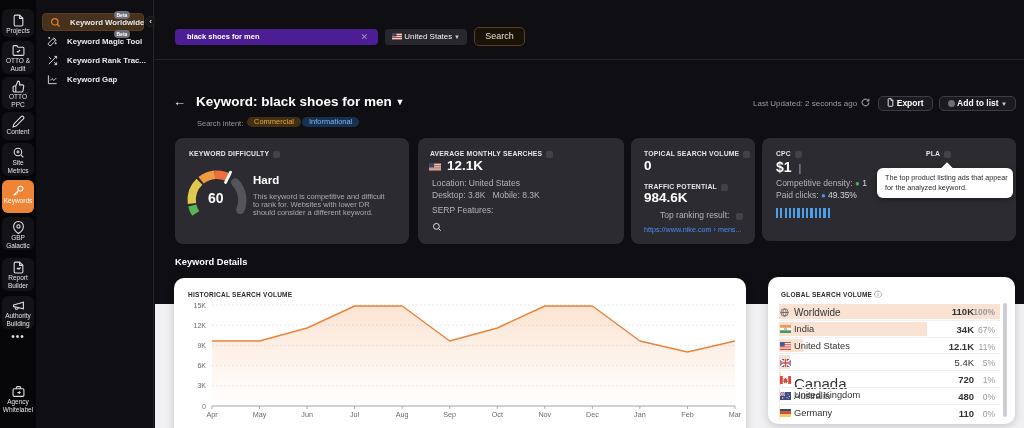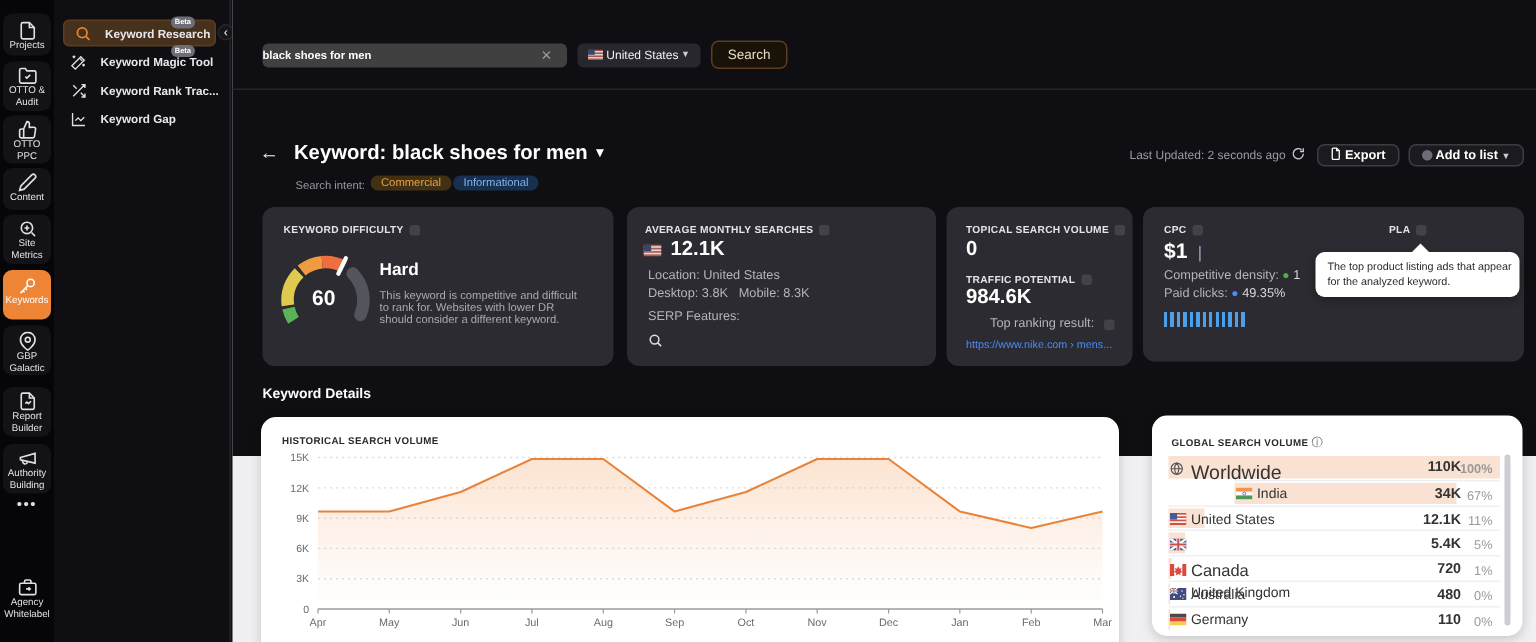--- a/index.html
+++ b/index.html
@@ -99,21 +99,21 @@
       </svg>
     <div class="rlabel">Agency<br>Whitelabel</div>
   </div>
 </div>
 <div id="submenu">
   <div class="sitem" style="top:13px;left:6px;width:102px;height:18px;background:#46311c;border:1px solid #5c3d1f;border-radius:4px;">
     <svg width="11" height="11" viewBox="0 0 24 24" fill="none" stroke="#e8822e" stroke-width="2.6">
         <circle cx="10.5" cy="10.5" r="7"></circle>
         <path d="M21 21l-5.2-5.2"></path>
       </svg>
-    <span>Keyword Research</span>
+    <span>Keyword Worldwide</span>
   </div>
   <div class="beta" style="left:78px;top:11px;">Beta</div>
   <div class="sitem" style="top:33px;">
     <svg width="11" height="11" viewBox="0 0 24 24" fill="none" stroke="#e0e0e4" stroke-width="2">
         <path d="M15 4l5 5L7 22l-5-5zM14 7l3 3"></path>
         <path d="M5 2v4M3 4h4M19 14v4M17 16h4"></path>
       </svg>
     <span>Keyword Magic Tool</span>
   </div>
   <div class="beta" style="left:78px;top:30px;">Beta</div>
@@ -129,21 +129,21 @@
         <path d="M7 14l4-4 4 4 5-5"></path>
       </svg>
     <span>Keyword Gap</span>
   </div>
   <div style="position:absolute;left:109px;top:16px;width:11px;height:11px;background:#16161a;border:1px solid #26262c;border-radius:50%;color:#fff;font-size:8px;line-height:10px;text-align:center;">‹</div>
 </div>
 <div id="main">
   <div id="darkhead"></div>
     <div id="topseam"></div>
 
-  <div class="abs" style="left:20px;top:29px;width:203px;height:16px;background:#404040;border-radius:4px;color:#fff;font-size:7.5px;font-weight:bold;line-height:16px;">black shoes for men<span style="position:absolute;right:10px;color:#9a9aa2;font-weight:normal;font-size:9px;">✕</span></div>
+  <div class="abs" style="left:20px;top:29px;width:203px;height:16px;background:#4c1d95;border-radius:4px;color:#fff;font-size:7.5px;font-weight:bold;line-height:16px;padding-left:12px;">black shoes for men<span style="position:absolute;right:10px;color:#9a9aa2;font-weight:normal;font-size:9px;">✕</span></div>
   <div class="abs" style="left:230px;top:29px;width:82px;height:16px;background:#27272d;border-radius:4px;color:#f2f2f4;font-size:8px;line-height:16px;padding-left:7px;">
     <svg width="10" height="7" viewBox="0 0 10 7" style="vertical-align:-1px;">
         <rect width="10" height="7" fill="#a8544c"></rect>
         <rect y="1" width="10" height="1" fill="#d8d2cf"></rect>
         <rect y="3" width="10" height="1" fill="#d8d2cf"></rect>
         <rect y="5" width="10" height="1" fill="#d8d2cf"></rect>
         <rect width="4.5" height="3.5" fill="#39456b"></rect>
       </svg>
     United States<span style="position:absolute;right:7px;font-size:6px;color:#ccc;">▼</span></div>
   <div class="abs" style="left:319px;top:27px;width:51px;height:19px;background:#191209;border:1px solid #5f3d1d;border-radius:5px;color:#eadcc2;font-size:9px;line-height:17px;text-align:center;">Search</div>
@@ -271,25 +271,25 @@
     <div class="abs" style="left:13px;top:13px;color:#2a2a30;font-size:6.5px;font-weight:bold;letter-spacing:0.25px;">GLOBAL SEARCH VOLUME <span style="font-weight:normal;color:#555;font-size:7.5px;">ⓘ</span></div>
     <div id="rows" class="abs" style="left:11px;top:26px;width:221px;">
         <div style="position:relative;height:16.8px;">
 <div style="position:absolute;left:0;top:1px;bottom:1px;width:221px;background:#fae2d2;"></div>
 <div style="position:absolute;left:1px;top:4.5px;">
             <svg width="9" height="9" viewBox="0 0 24 24" fill="none" stroke="#3a3a40" stroke-width="2">
               <circle cx="12" cy="12" r="10"></circle>
               <path d="M2 12h20M12 2a15 15 0 0 1 0 20 15 15 0 0 1 0-20z"></path>
             </svg>
           </div>
-<div style="position:absolute;left:15px;top:3.5px;font-size:13px;color:#333;">Worldwide</div>
+<div style="position:absolute;left:15px;top:3.5px;font-size:10px;color:#333;">Worldwide</div>
 <div style="position:absolute;right:26px;top:3px;font-size:9.5px;font-weight:bold;color:#333;">110K</div>
 <div style="position:absolute;right:5px;top:4px;font-size:8.5px;color:#999;font-weight:bold;">100%</div>
 </div>
-        <div style="position:relative;height:16.8px;border-top:1px solid #f0f0f2;margin-left:44px;">
+        <div style="position:relative;height:16.8px;border-top:1px solid #f0f0f2;">
 <div style="position:absolute;left:0;top:1px;bottom:1px;width:148px;background:#fae2d2;"></div>
 <div style="position:absolute;left:1px;top:4.5px;">
             <svg width="11" height="8" viewBox="0 0 11 8">
               <rect width="11" height="8" fill="#fff"></rect>
               <rect width="11" height="2.7" fill="#f0883a"></rect>
               <rect y="5.3" width="11" height="2.7" fill="#2e8b45"></rect>
               <circle cx="5.5" cy="4" r="1" fill="none" stroke="#2c3f8f" stroke-width="0.5"></circle>
             </svg>
           </div>
 <div style="position:absolute;left:15px;top:3.5px;font-size:9.3px;color:#333;">India</div>
@@ -315,34 +315,34 @@
 <div style="position:absolute;left:0;top:1px;bottom:1px;width:11px;background:#fae2d2;"></div>
 <div style="position:absolute;left:1px;top:4.5px;">
             <svg width="11" height="8" viewBox="0 0 11 8">
               <rect width="11" height="8" fill="#2c3f8f"></rect>
               <path d="M0 0l11 8M11 0L0 8" stroke="#fff" stroke-width="1.6"></path>
               <path d="M5.5 0v8M0 4h11" stroke="#fff" stroke-width="2.6"></path>
               <path d="M5.5 0v8M0 4h11" stroke="#c9372c" stroke-width="1.4"></path>
             </svg>
           </div>
 <div style="position:absolute;left:15px;top:3.5px;font-size:9.3px;color:#333;margin-top:32px;">United Kingdom</div>
-<div style="position:absolute;right:26px;top:3px;font-size:9.5px;font-weight:bold;color:#333;">5.4K</div>
+<div style="position:absolute;right:26px;top:3px;font-size:9.5px;font-weight:normal;color:#333;">5.4K</div>
 <div style="position:absolute;right:5px;top:4px;font-size:8.5px;color:#999;">5%</div>
 </div>
         <div style="position:relative;height:16.8px;border-top:1px solid #f0f0f2;">
 <div style="position:absolute;left:0;top:1px;bottom:1px;width:2px;background:#fae2d2;"></div>
 <div style="position:absolute;left:1px;top:4.5px;">
             <svg width="11" height="8" viewBox="0 0 11 8">
               <rect width="11" height="8" fill="#fff"></rect>
               <rect width="2.8" height="8" fill="#d52b1e"></rect>
               <rect x="8.2" width="2.8" height="8" fill="#d52b1e"></rect>
               <path d="M5.5 1.5l0.9 1.6 1.3-0.5-0.5 1.9 1.3 0.9-1.6 0.5 0.1 1.6-1.5-0.9-1.5 0.9 0.1-1.6-1.6-0.5 1.3-0.9-0.5-1.9 1.3 0.5z" fill="#d52b1e"></path>
             </svg>
           </div>
-<div style="position:absolute;left:15px;top:3.5px;font-size:11px;color:#333;">Canada</div>
+<div style="position:absolute;left:15px;top:3.5px;font-size:15px;color:#333;">Canada</div>
 <div style="position:absolute;right:26px;top:3px;font-size:9.5px;font-weight:bold;color:#333;">720</div>
 <div style="position:absolute;right:5px;top:4px;font-size:8.5px;color:#999;">1%</div>
 </div>
         <div style="position:relative;height:16.8px;border-top:1px solid #f0f0f2;">
 <div style="position:absolute;left:0;top:1px;bottom:1px;width:1px;background:#fae2d2;"></div>
 <div style="position:absolute;left:1px;top:4.5px;">
             <svg width="11" height="8" viewBox="0 0 11 8">
               <rect width="11" height="8" fill="#1f2d6e"></rect>
               <rect width="5" height="4" fill="#1f2d6e"></rect>
               <path d="M0 0l5 4M5 0L0 4" stroke="#fff" stroke-width="0.8"></path>

